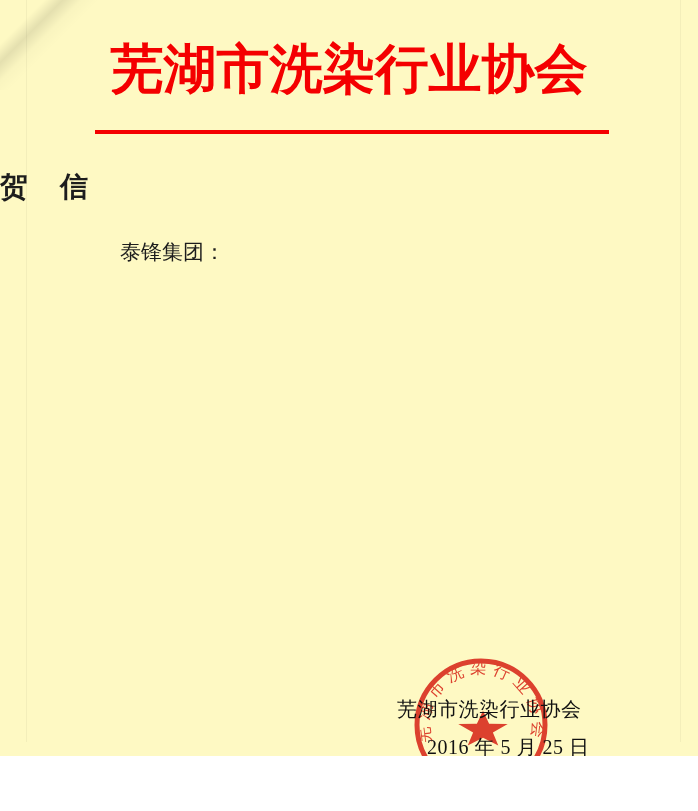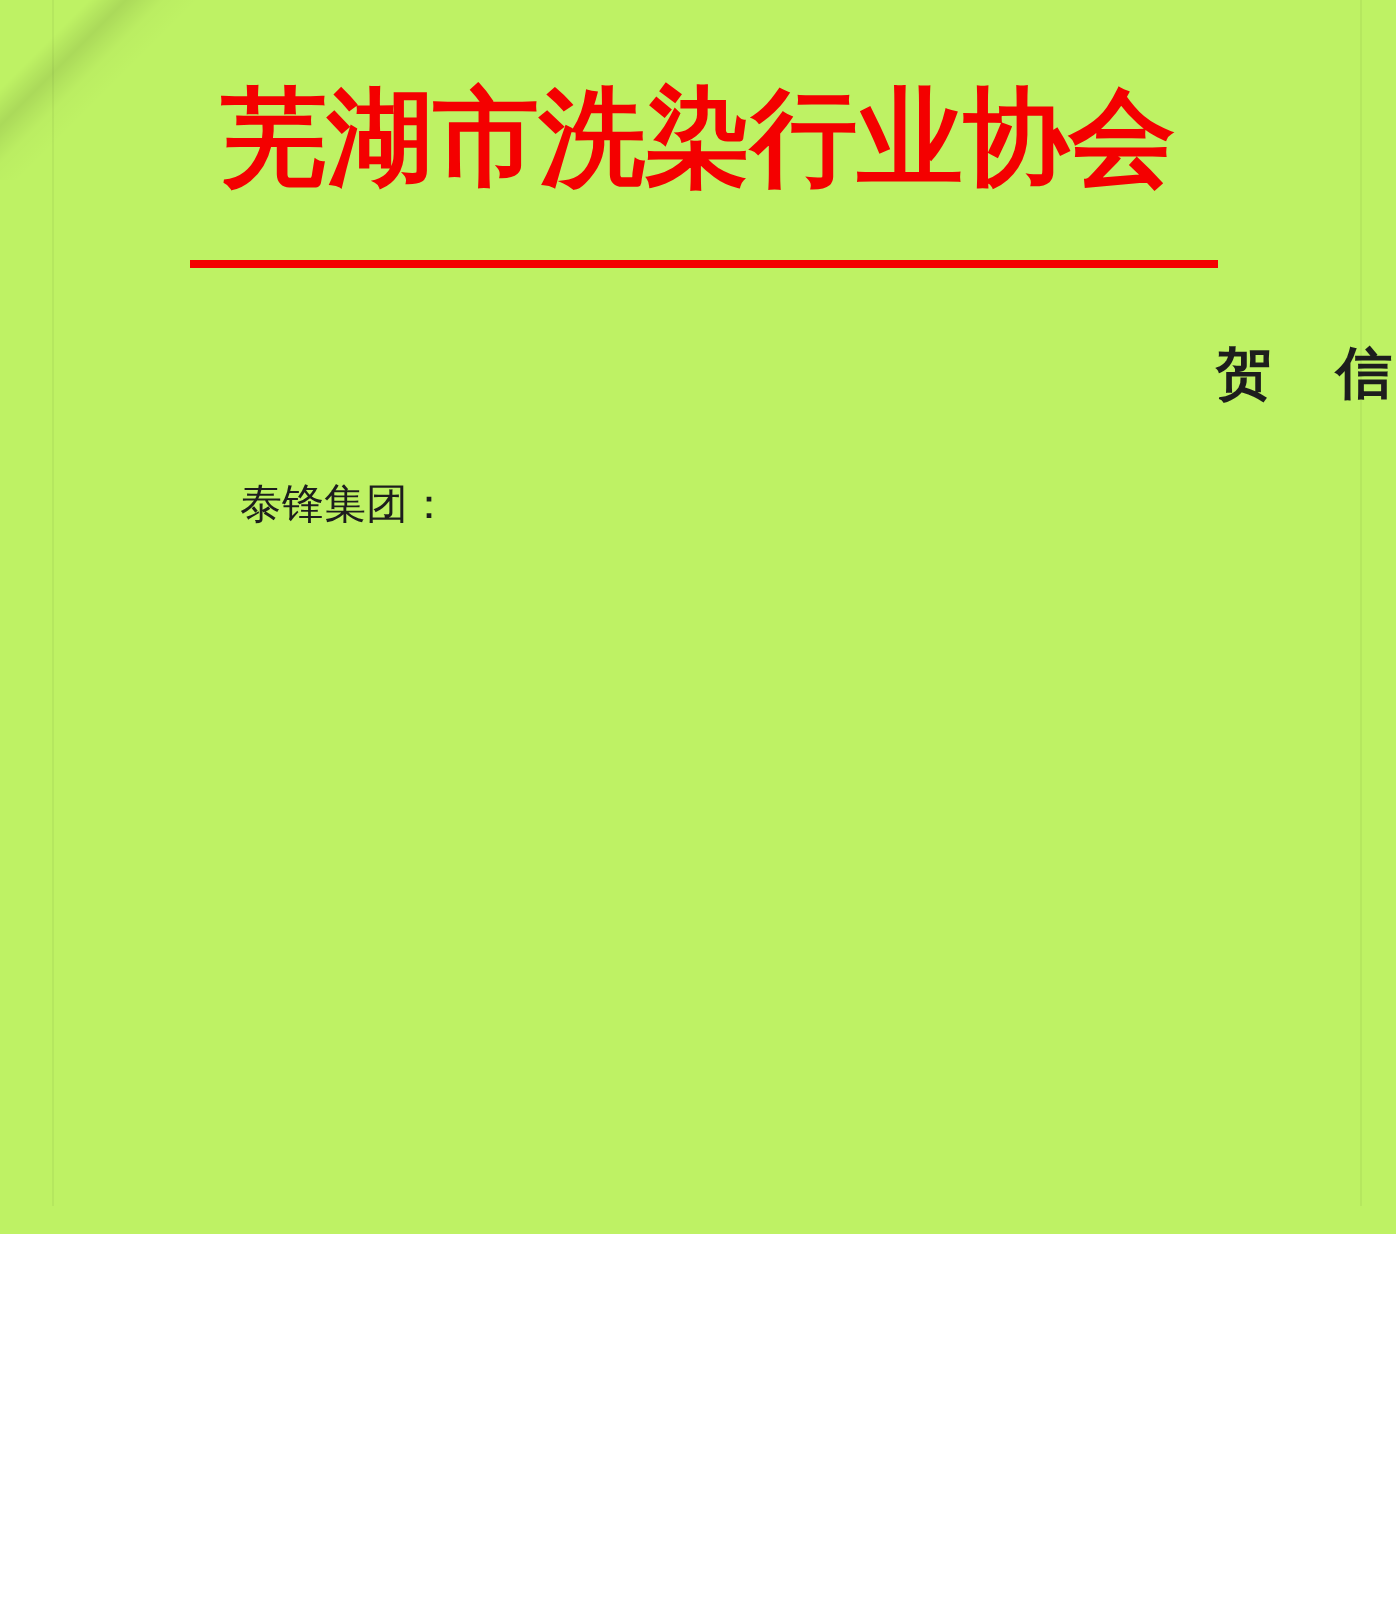--- a/index.html
+++ b/index.html
@@ -1,20 +1,20 @@
 <!DOCTYPE html>
 <html><head>
 <meta charset="utf-8">
 <style>
   html, body { margin: 0; padding: 0; background: #ffffff; }
   .page {
     position: relative;
     width: 698px;
-    height: 617px;
-    background: #bef264;
+    height: 756px;
+    background: #fef9c3;
     overflow: hidden;
     font-family: "Liberation Serif", serif;
   }
   
   .corner-shadow {
     position: absolute;
     left: -10px; top: -10px;
     width: 130px; height: 100px;
     background: linear-gradient(135deg, transparent 28%, rgba(0,0,0,0.10) 36%, rgba(0,0,0,0.02) 44%, transparent 52%);
     pointer-events: none;
@@ -37,21 +37,21 @@
   }
   .letterhead-divider {
     position: absolute;
     top: 130px; left: 95px;
     width: 514px; height: 4px;
     background: #f40000;
   }
   .letter-title {
     position: absolute;
     top: 168px; left: 0; right: 0;
-    text-align: right;
+    text-align: left;
     font-size: 28px;
     font-weight: 700;
     color: #1d1d1d;
     letter-spacing: 2px;
   }
   .letter-body {
     position: absolute;
     top: 218px; left: 104px;
     width: 517px;
     font-size: 21px;

